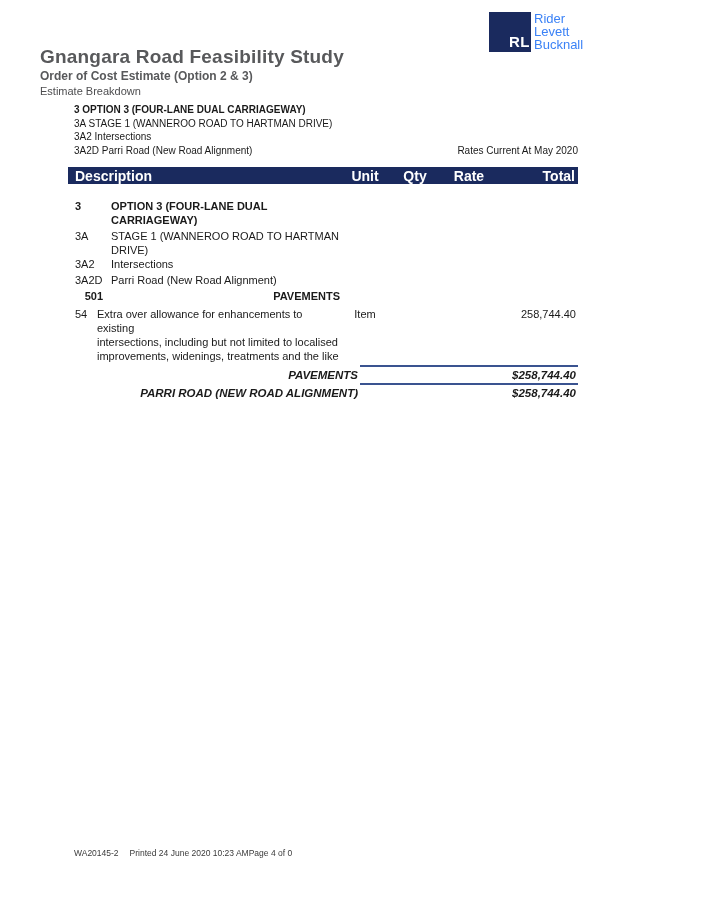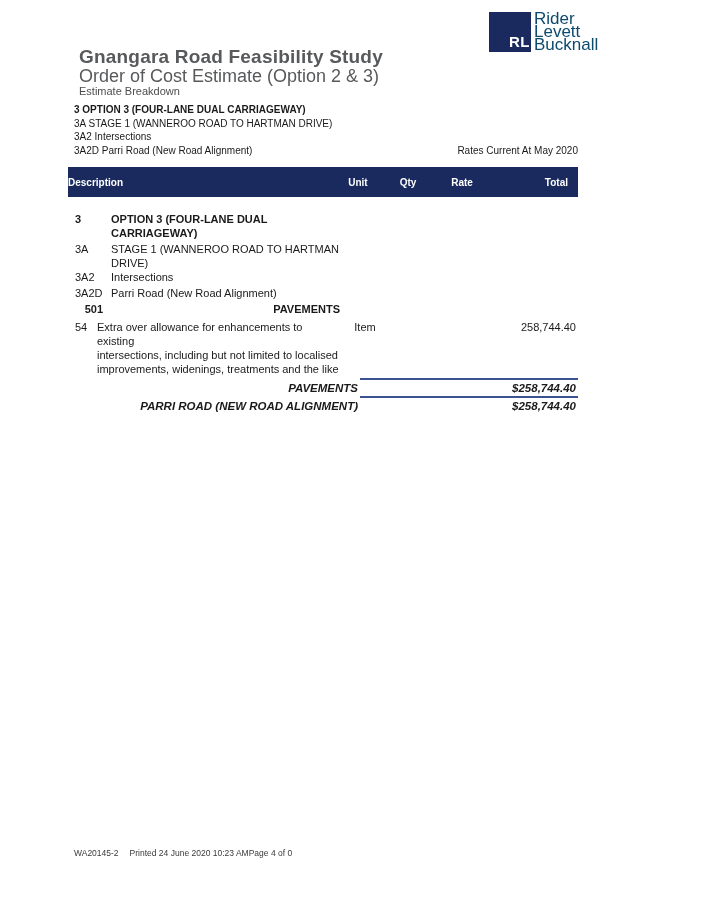--- a/index.html
+++ b/index.html
@@ -32,38 +32,38 @@
   }
   .logo-monogram {
     color: #ffffff;
     font-size: 15px;
     font-weight: bold;
     letter-spacing: 0.5px;
     line-height: 1;
   }
   .logo-name {
     margin-left: 3px;
-    color: #0c4a6e;
-    font-size: 17px;
+    color: #3b82f6;
+    font-size: 13px;
     line-height: 12.8px;
     margin-top: 1px;
   }
 
   
-  .title-block { padding: 46px 0 0 62px; margin-left: 17px; }
+  .title-block { padding: 46px 0 0 40px; }
   .doc-title {
     font-size: 19px;
     font-weight: bold;
     color: #58595b;
     line-height: 21px;
     letter-spacing: 0.2px;
   }
   .doc-subtitle {
-    font-size: 18px;
-    font-weight: normal;
+    font-size: 12px;
+    font-weight: bold;
     color: #58595b;
     line-height: 16px;
     margin-top: 1px;
   }
   .doc-reporttype {
     font-size: 11px;
     color: #4d4d4f;
     line-height: 13px;
     margin-top: 1px;
   }
@@ -78,25 +78,26 @@
   }
   .section-headers .l1 { font-weight: bold; }
   .section-headers .l4 { display: flex; justify-content: space-between; }
 
   
   .table { margin: 10px 0 0 68px; width: 510px; }
 
   .thead {
     background: #1a2a5e;
     color: #ffffff;
-    height: 30px;
+    height: 17px;
     display: grid;
     grid-template-columns: 265px 50px 50px 58px 80px;
+    padding-left: 7px;
     align-items: center;
-    font-size: 10px;
+    font-size: 14px;
     font-weight: bold;
   }
   .thead .c-unit, .thead .c-qty, .thead .c-rate { text-align: center; }
   .thead .c-total { text-align: right; padding-right: 3px; }
 
   .tbody { margin-top: 16px; font-size: 11px; }
 
   .trow {
     display: grid;
     grid-template-columns: 36px 229px 50px 50px 58px 80px;

